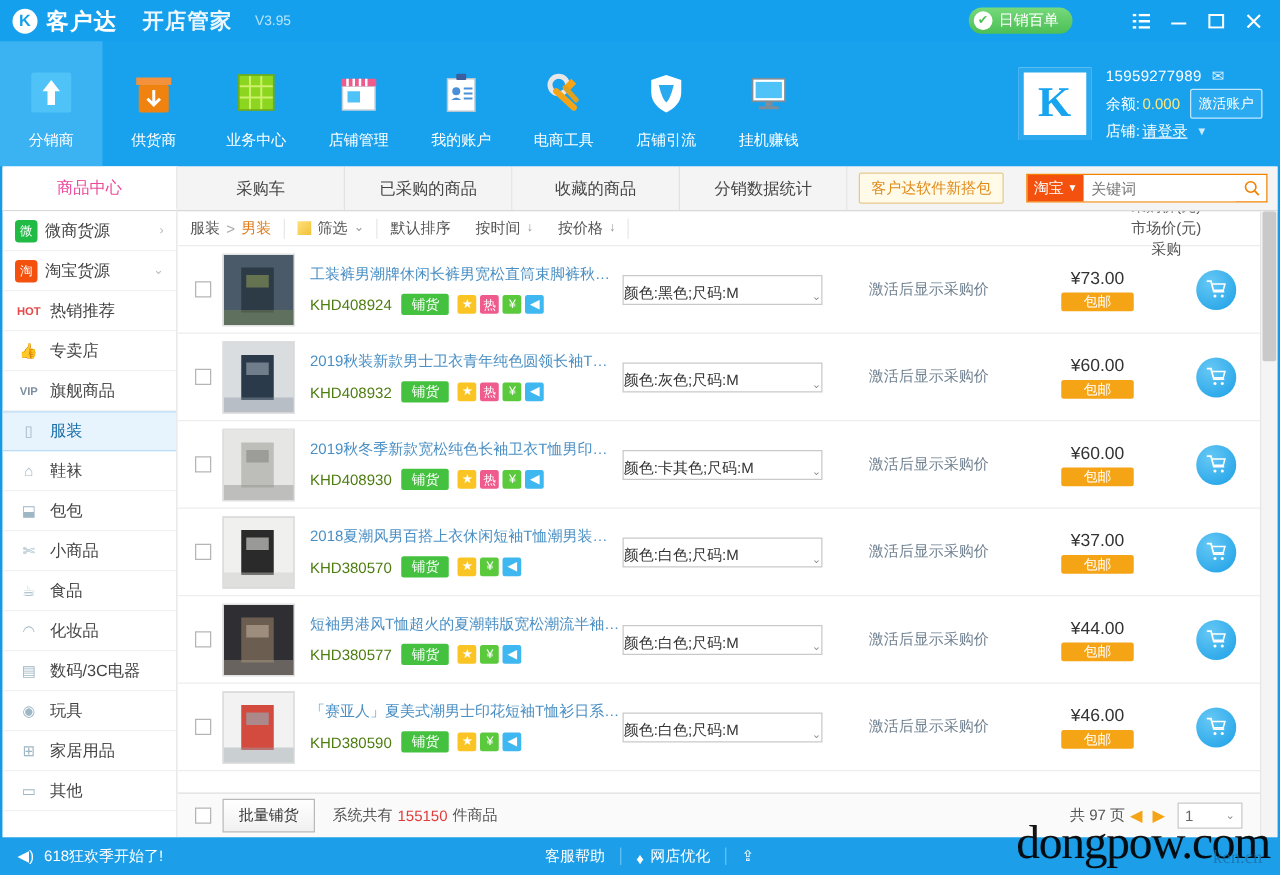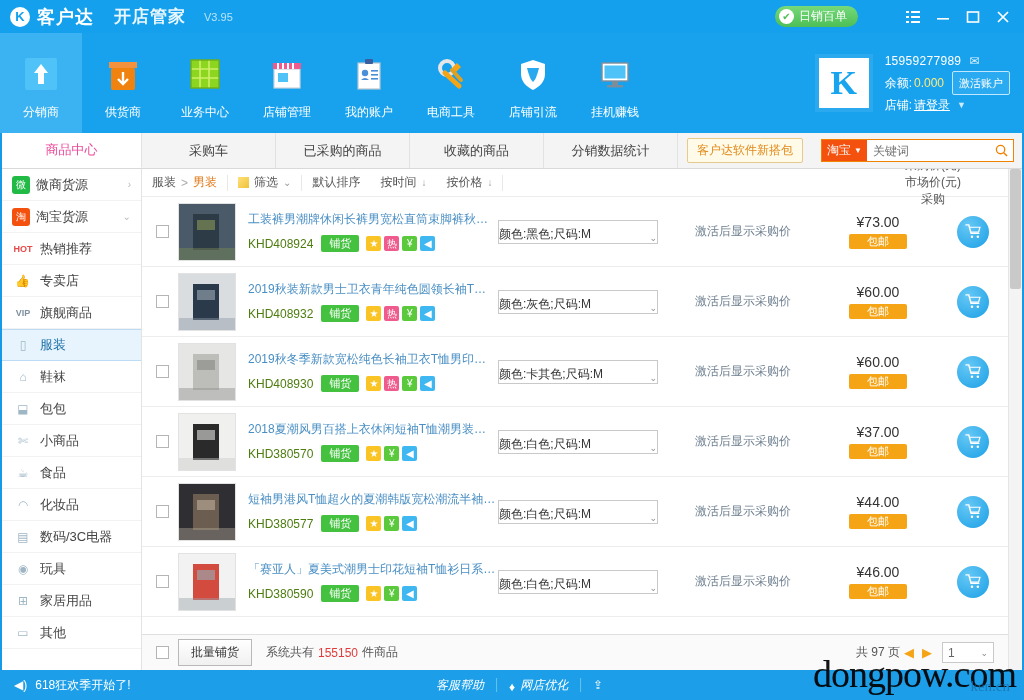--- a/index.html
+++ b/index.html
@@ -112,21 +112,21 @@
   .count-red { color:#e13c3c; margin:0 4px;}
   .pager { margin-left:auto; display:flex; align-items:center; padding-right:14px;}
   .pg-arrow { color:#f5a416; font-size:13px; margin:0 4px;}
   .pg-sel { width:52px; height:21px; border:1px solid #c9c9c9; background:#fff; display:flex; align-items:center; justify-content:space-between;
      padding:0 5px; font-size:12px; color:#666; margin-left:6px;}
 
   .statusbar { height:30px; background:#1c9fe8; display:flex; align-items:center; flex:0 0 30px; color:#fff; font-size:12px; padding:0 14px; position:relative;}
   .sb-left { display:flex; align-items:center; }
   .sb-speaker { margin-right:8px; font-size:12px; }
   .sb-mid { position:absolute; left:50%; transform:translateX(-46%); display:flex; align-items:center; }
-  .sb-item { display:flex; align-items:flex-end; margin:0 12px;font-style:italic; }
+  .sb-item { display:flex; align-items:flex-end; margin:0 12px; }
   .sb-div { width:1px; height:14px; background:#64c2f2;}
   .watermark { position:absolute; right:8px; top:-18px; font-family:"Liberation Serif", serif; font-size:38px; color:#000000; opacity:.92;
      letter-spacing:-1px; font-weight:normal; text-shadow:0 0 1px rgba(0,0,0,.15); white-space:nowrap;}
   .watermark2 { position:absolute; right:14px; top:8px; font-family:"Liberation Serif",serif; font-size:15px; color:#1a6fa8; opacity:.75;}
   .scrollbar { width:14px; background:#f4f4f4; border-left:1px solid #e5e5e5; position:relative;}
   .scroll-thumb { position:absolute; top:0; left:1px; width:11px; height:120px; background:#c9c9c9; border-radius:2px;}
 </style>
 </head>
 <body>
 

